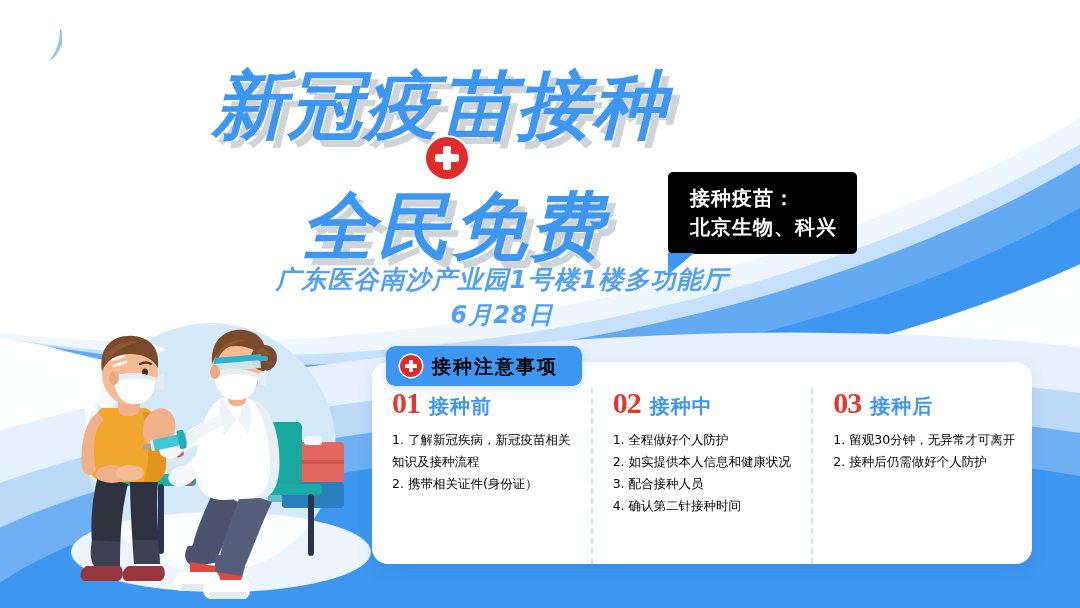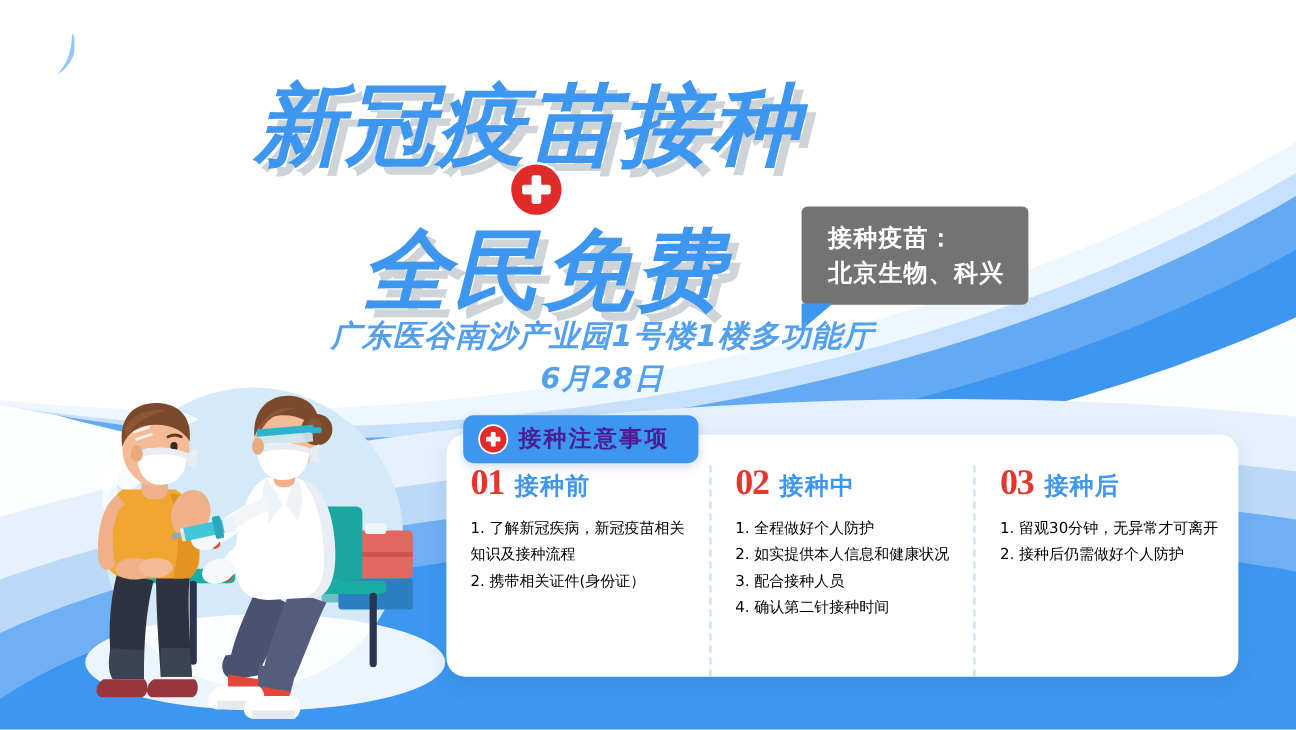--- a/index.html
+++ b/index.html
@@ -103,21 +103,21 @@
   }
   .cross-badge::before,.cross-badge::after{
     content:"";position:absolute;background:#ffffff;border-radius:2px;
   }
   .cross-badge::before{left:50%;top:9px;width:8px;height:24px;margin-left:-4px;}
   .cross-badge::after{top:50%;left:9px;height:8px;width:24px;margin-top:-4px;}
 
   
   .vaccine-bubble{
     position:absolute;top:172px;left:668px;
-    background:#737373;color:#ffffff;
+    background:#000000;color:#ffffff;
     padding:12px 20px 12px 22px;
     border-radius:5px;
     font-family:"DejaVu Sans","Liberation Sans",sans-serif;
     font-size:20px;font-weight:700;line-height:1.45;letter-spacing:1px;
     white-space:nowrap;
   }
   .vaccine-bubble::after{
     content:"";position:absolute;left:0;bottom:-21px;
     border-style:solid;border-width:22px 26px 0 0;
     border-color:#3d96ef transparent transparent transparent;
@@ -160,21 +160,21 @@
   }
   .col-item{
     color:#000000;font-size:12.5px;line-height:1.75;
     font-family:"DejaVu Sans","Liberation Sans",sans-serif;
   }
   .col-3 .col-item{white-space:nowrap;}
 
   
   .notice-pill{
     position:absolute;left:386px;top:346px;
-    background:#3d96ef;color:#4c1d95;
+    background:#3d96ef;color:#000000;
     border-radius:9px;
     padding:9px 24px 9px 14px;
     display:flex;align-items:center;gap:10px;
     box-shadow:0 3px 8px rgba(40,90,150,0.2);
   }
   .pill-cross{
     width:22px;height:22px;border-radius:50%;background:#e02b2b;position:relative;flex:0 0 auto;
     box-shadow:0 0 0 1.5px #ffffff;
   }
   .pill-cross::before,.pill-cross::after{content:"";position:absolute;background:#fff;border-radius:1px;}

